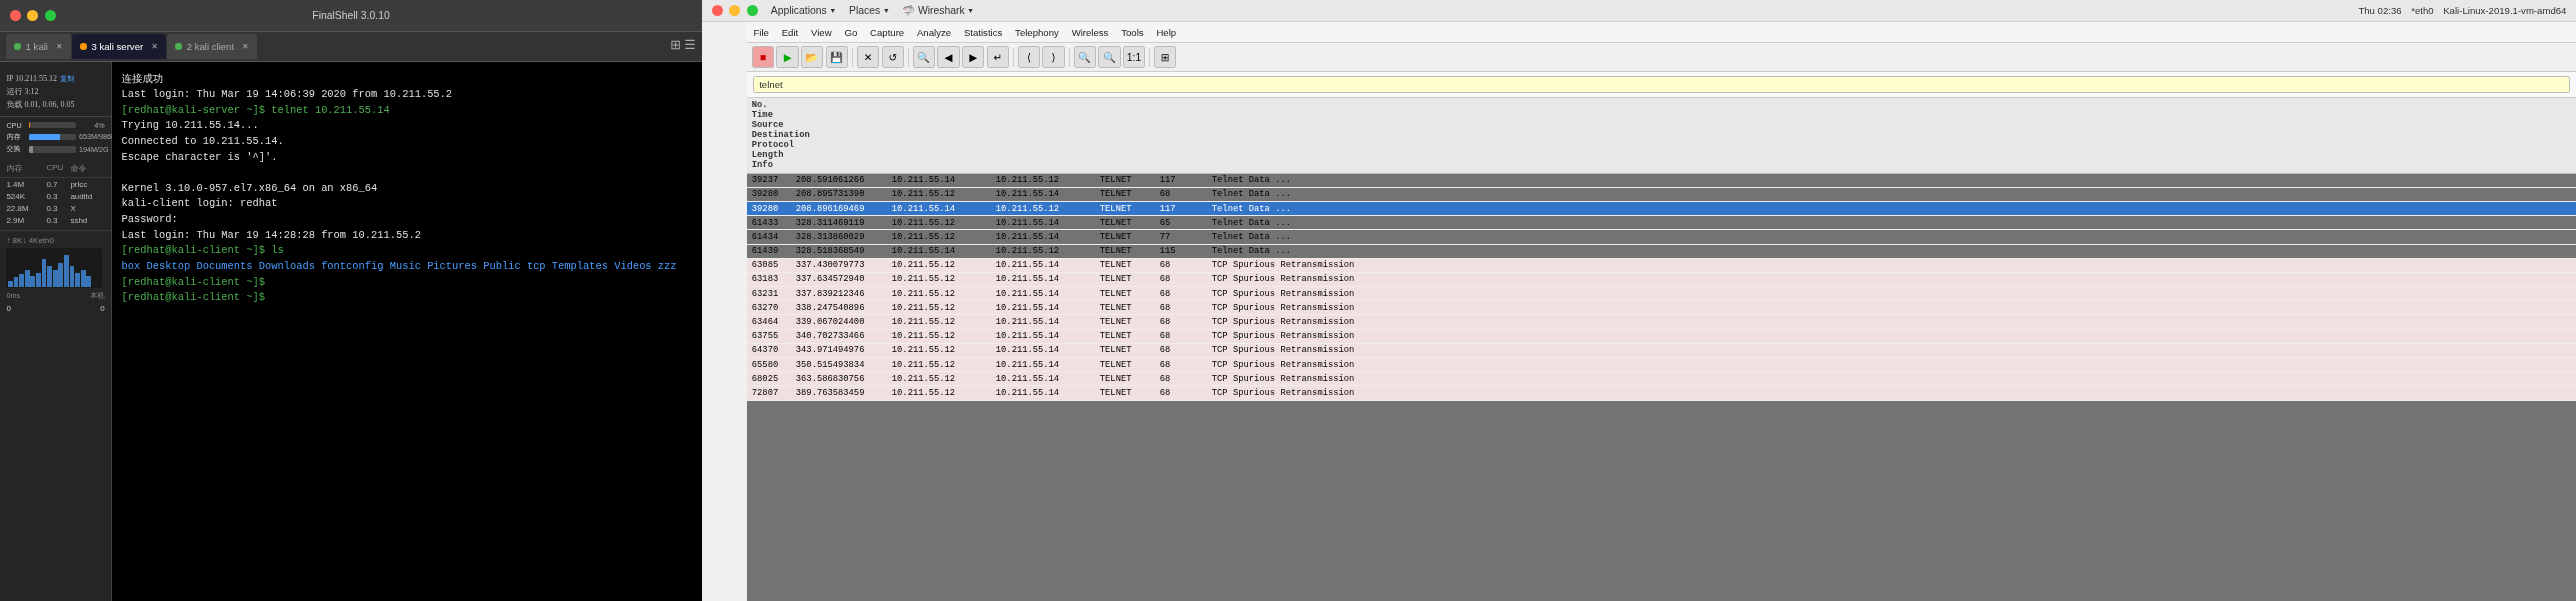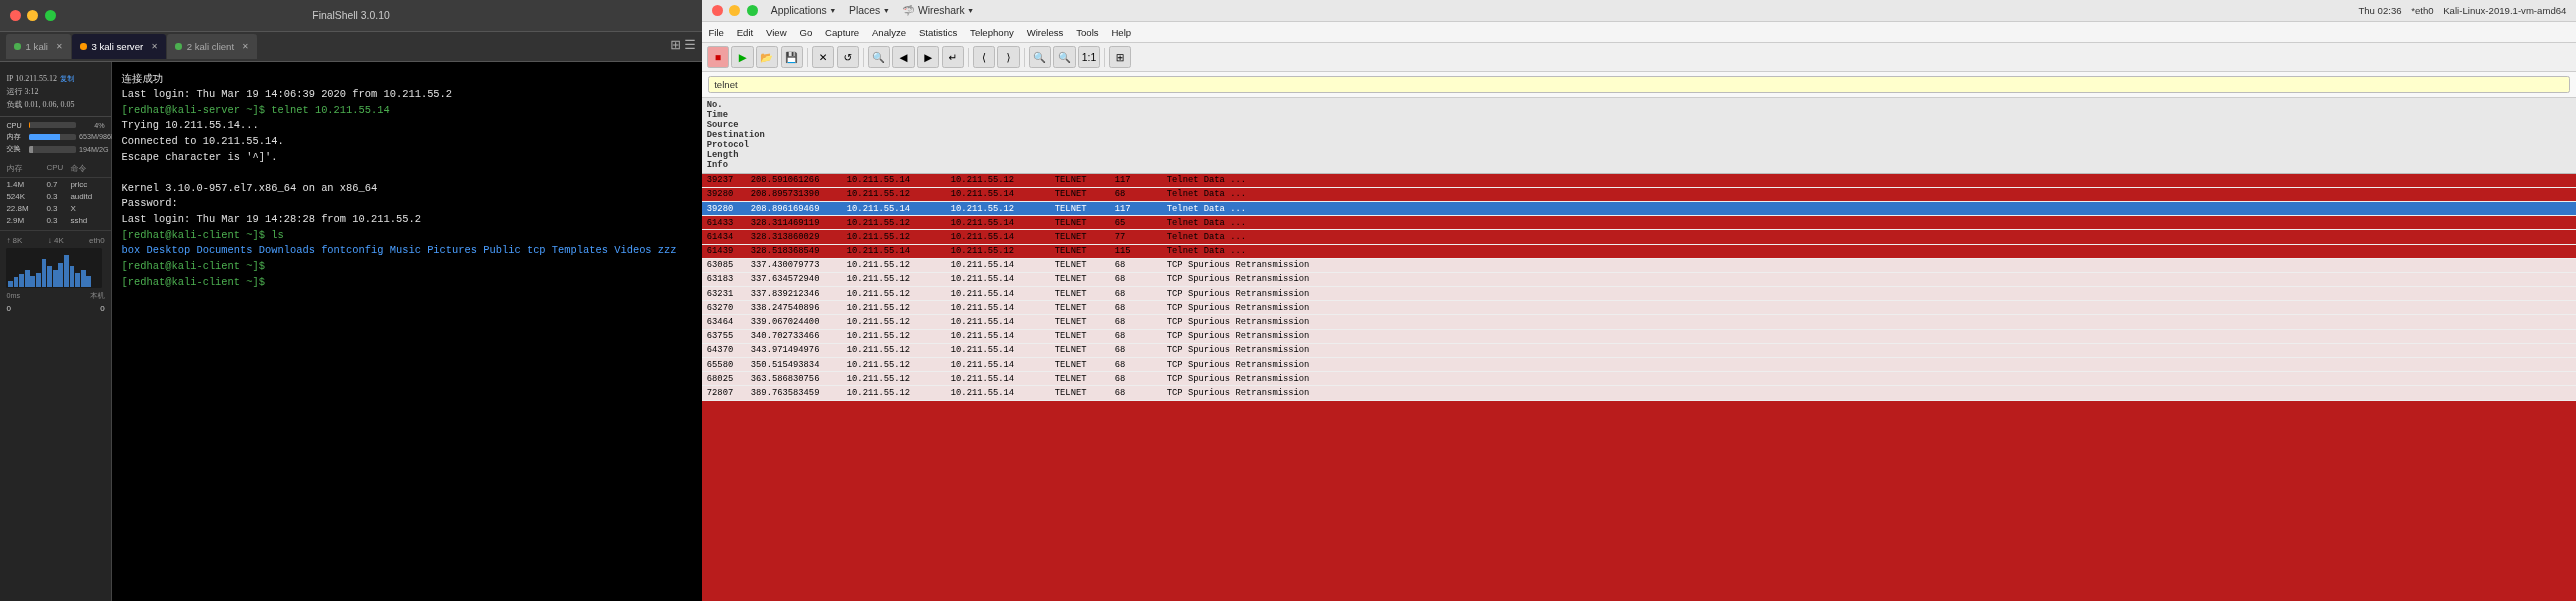--- a/index.html
+++ b/index.html
@@ -44,21 +44,21 @@
     .bar-fill-mem { background: #4a9eff; height: 100%; }
     .bar-fill-swap { background: #888; height: 100%; }
     .resource-label { width: 19px; font-size: 7.2px; }
     .resource-val { font-size: 7.2px; color: #aaa; width: 25.5px; text-align: right; }
     #process-header { display: flex; padding: 3.2px 6.4px; font-size: 8px; color: #888; border-bottom: 0.8px solid #3a3a3a; }
     .proc-col1 { width: 40px; }
     .proc-col2 { width: 24px; }
     .proc-col3 { flex: 1; }
     .process-row { display: flex; padding: 1.6px 6.4px; font-size: 8px; color: #bbb; }
     #net-section { padding: 4.8px 6.4px; border-top: 0.8px solid #3a3a3a; margin-top: 3.2px; }
-    .net-header { display: flex; justify-content: space-between; font-size: 8px; color: #888; margin-bottom: 3.2px; }
+    .net-header { display: flex; justify-content: flex-start; font-size: 8px; color: #888; margin-bottom: 3.2px; }
     #sparkline { width: 96px; height: 40px; background: #1a1a1a; border-radius: 1.6px; margin-bottom: 3.2px; position: relative; overflow: hidden; }
     .spark-bars { display: flex; align-items: flex-end; gap: 0.8px; height: 100%; padding: 1.6px; }
     .spark-bar { background: #4a9eff; width: 4.8px; opacity: 0.7; }
     .net-labels { display: flex; justify-content: space-between; font-size: 7.2px; color: #888; }
     .net-val { font-size: 8px; color: #ccc; }
 
     
     #terminal { flex: 1; background: #000000; padding: 9.6px; font-family: "Courier New", Courier, monospace; font-size: 10.4px; color: #e0e0e0; line-height: 1.5; overflow-y: auto; }
     .term-green { color: #4caf50; }
     .term-blue { color: #4a9eff; }
@@ -73,21 +73,21 @@
     #macos-right { display: flex; gap: 9.6px; align-items: center; color: #333; font-size: 9.6px; }
     #macos-window-controls { display: flex; gap: 6.4px; }
     .macos-wc { width: 11.2px; height: 11.2px; border-radius: 50%; }
     .macos-wc-close { background: #ff5f57; }
     .macos-wc-min { background: #febc2e; }
     .macos-wc-max { background: #28c840; }
     .macos-menu-item { color: #333; font-size: 10.4px; cursor: pointer; display: flex; align-items: center; gap: 2.4px; }
     .dropdown-arrow { font-size: 7.2px; }
 
     
-    #wireshark { flex: 1; display: flex; flex-direction: column; background: #b91c1c; }
+    #wireshark { flex: 1; display: flex; flex-direction: column; background: #737373; margin-left: 45px; }
     #ws-menu { height: 21px; background: #f5f5f5; display: flex; align-items: center; padding: 0 6.4px; gap: 12.8px; font-size: 9.6px; color: #222; border-bottom: 0.8px solid #ccc; }
     .ws-menu-item { cursor: pointer; }
     #ws-toolbar { height: 29px; background: #f0f0f0; display: flex; align-items: center; padding: 0 4.8px; gap: 2.4px; border-bottom: 0.8px solid #ccc; }
     .ws-tool-btn { width: 22.3px; height: 22.3px; background: #e0e0e0; border: 0.8px solid #bbb; border-radius: 2.4px; display: flex; align-items: center; justify-content: center; cursor: pointer; font-size: 10.4px; }
     .ws-tool-sep { width: 0.8px; height: 19px; background: #ccc; margin: 0 1.6px; }
     #ws-filter-bar { height: 25.5px; background: #f8f8f8; display: flex; align-items: center; padding: 0 6.4px; gap: 4.8px; border-bottom: 0.8px solid #ccc; }
     #ws-filter-input { flex: 1; height: 17.6px; border: 0.8px solid #bbb; border-radius: 2.4px; padding: 0 4.8px; font-size: 9.6px; background: #ffffcc; color: #333; }
     
     
     #ws-packet-list { flex: 1; overflow-y: auto; font-family: "Courier New", Courier, monospace; font-size: 8.8px; }
@@ -247,20 +247,21 @@
 
     <div id="terminal">
       <div><span class="term-white">连接成功</span></div>
       <div><span class="term-white">Last login: Thu Mar 19 14:06:39 2020 from 10.211.55.2</span></div>
       <div><span class="term-green">[redhat@kali-server ~]$ telnet 10.211.55.14</span></div>
       <div><span class="term-white">Trying 10.211.55.14...</span></div>
       <div><span class="term-white">Connected to 10.211.55.14.</span></div>
       <div><span class="term-white">Escape character is '^]'.</span></div>
       <div>&nbsp;</div>
       <div><span class="term-white">Kernel 3.10.0-957.el7.x86_64 on an x86_64</span></div>
+      <div><span class="term-white">kali-client login: redhat</span></div>
       <div><span class="term-white">Password:</span></div>
       <div><span class="term-white">Last login: Thu Mar 19 14:28:28 from 10.211.55.2</span></div>
       <div><span class="term-green">[redhat@kali-client ~]$ ls</span></div>
       <div><span class="term-blue">box  Desktop  Documents  Downloads  fontconfig  Music  Pictures  Public  tcp  Templates  Videos  zzz</span></div>
       <div><span class="term-green">[redhat@kali-client ~]$</span></div>
       <div><span class="term-green">[redhat@kali-client ~]$</span></div>
     </div>
   </div>
 </div>
 

